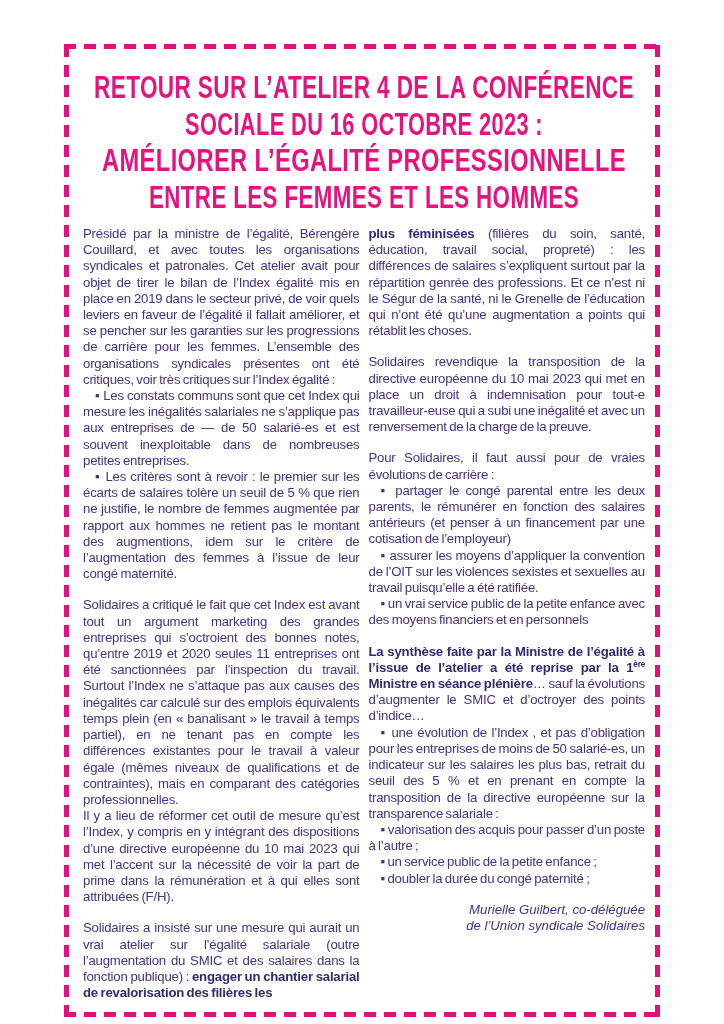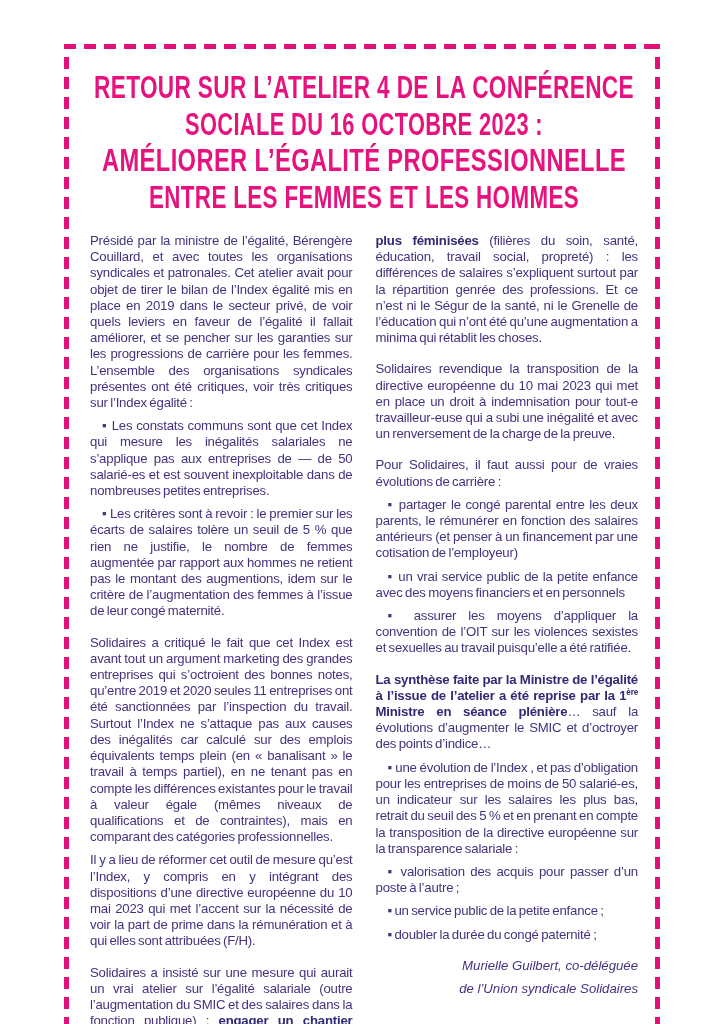--- a/index.html
+++ b/index.html
@@ -34,21 +34,21 @@
   .columns{
     display:flex;
     gap:9px;
     color:var(--purple,#46317e);
     font-size:13.2px;
     line-height:16.2px;
     letter-spacing:-0.2px;
     word-spacing:-1px;
   }
   .col{flex:1 1 0;min-width:0;}
-  .col p{margin:7px;text-align:justify;}
+  .col p{margin:0;text-align:justify;}
   .col p.gap{margin-top:15px;}
   .col p.bullet{text-indent:12px;}
   .col p.sig{
     text-align:right;
     font-style:italic;
     letter-spacing:0;
     word-spacing:0;
   }
   .col .b{font-weight:bold;color:var(--purple-bold,#312a74);}
   .col .i{font-style:italic;text-align:right;}
@@ -69,26 +69,26 @@
   <div class="columns">
     <div class="col" id="col-left">
         <p class="p"><span>Présidé par la ministre de l’égalité, Bérengère Couillard, et avec toutes les organisations syndicales et patronales. Cet atelier avait pour objet de tirer le bilan de l’Index égalité mis en place en 2019 dans le secteur privé, de voir quels leviers en faveur de l’égalité il fallait améliorer, et se pencher sur les garanties sur les progressions de carrière pour les femmes. L’ensemble des organisations syndicales présentes ont été critiques, voir très critiques sur l’Index égalité :</span></p>
         <p class="bullet"><span>▪ Les constats communs sont que cet Index qui mesure les inégalités salariales ne s’applique pas aux entreprises de — de 50 salarié-es et est souvent inexploitable dans de nombreuses petites entreprises.</span></p>
         <p class="bullet"><span>▪ Les critères sont à revoir : le premier sur les écarts de salaires tolère un seuil de 5 % que rien ne justifie, le nombre de femmes augmentée par rapport aux hommes ne retient pas le montant des augmentions, idem sur le critère de l’augmentation des femmes à l’issue de leur congé maternité.</span></p>
         <p class="p gap"><span>Solidaires a critiqué le fait que cet Index est avant tout un argument marketing des grandes entreprises qui s’octroient des bonnes notes, qu’entre 2019 et 2020 seules 11 entreprises ont été sanctionnées par l’inspection du travail. Surtout l’Index ne s’attaque pas aux causes des inégalités car calculé sur des emplois équivalents temps plein (en « banalisant » le travail à temps partiel), en ne tenant pas en compte les différences existantes pour le travail à valeur égale (mêmes niveaux de qualifications et de contraintes), mais en comparant des catégories professionnelles.</span></p>
         <p class="p"><span>Il y a lieu de réformer cet outil de mesure qu’est l’Index, y compris en y intégrant des dispositions d’une directive européenne du 10 mai 2023 qui met l’accent sur la nécessité de voir la part de prime dans la rémunération et à qui elles sont attribuées (F/H).</span></p>
         <p class="p gap"><span>Solidaires a insisté sur une mesure qui aurait un vrai atelier sur l’égalité salariale (outre l’augmentation du SMIC et des salaires dans la fonction publique) : </span><span class="b">engager un chantier salarial de revalorisation des filières les</span></p>
       </div>
     <div class="col" id="col-right">
-        <p class="p"><span class="b">plus féminisées </span><span>(filières du soin, santé, éducation, travail social, propreté) : les différences de salaires s’expliquent surtout par la répartition genrée des professions. Et ce n’est ni le Ségur de la santé, ni le Grenelle de l’éducation qui n’ont été qu’une augmentation a minima qui rétablit les choses.</span></p>
+        <p class="p"><span class="b">plus féminisées </span><span>(filières du soin, santé, éducation, travail social, propreté) : les différences de salaires s’expliquent surtout par la répartition genrée des professions. Et ce n’est ni le Ségur de la santé, ni le Grenelle de l’éducation qui n’ont été qu’une augmentation a points qui rétablit les choses.</span></p>
         <p class="p gap"><span>Solidaires revendique la transposition de la directive européenne du 10 mai 2023 qui met en place un droit à indemnisation pour tout-e travailleur-euse qui a subi une inégalité et avec un renversement de la charge de la preuve.</span></p>
         <p class="p gap"><span>Pour Solidaires, il faut aussi pour de vraies évolutions de carrière :</span></p>
         <p class="bullet"><span>▪ partager le congé parental entre les deux parents, le rémunérer en fonction des salaires antérieurs (et penser à un financement par une cotisation de l’employeur)</span></p>
+        <p class="bullet"><span>▪ assurer les moyens d’appliquer la convention de l’OIT sur les violences sexistes et sexuelles au travail puisqu’elle a été ratifiée.</span></p>
         <p class="bullet"><span>▪ un vrai service public de la petite enfance avec des moyens financiers et en personnels</span></p>
-        <p class="bullet"><span>▪ assurer les moyens d’appliquer la convention de l’OIT sur les violences sexistes et sexuelles au travail puisqu’elle a été ratifiée.</span></p>
         <p class="p gap"><span class="b">La synthèse faite par la Ministre de l’égalité à l’issue de l’atelier a été reprise par la 1</span><sup class="b">ère</sup><span class="b"> Ministre en séance plénière</span><span>… sauf la évolutions d’augmenter le SMIC et d’octroyer des points d’indice…</span></p>
         <p class="bullet"><span>▪ une évolution de l’Index , et pas d’obligation pour les entreprises de moins de 50 salarié-es, un indicateur sur les salaires les plus bas, retrait du seuil des 5 % et en prenant en compte la transposition de la directive européenne sur la transparence salariale :</span></p>
         <p class="bullet"><span>▪ valorisation des acquis pour passer d’un poste à l’autre ;</span></p>
         <p class="bullet"><span>▪ un service public de la petite enfance ;</span></p>
         <p class="bullet"><span>▪ doubler la durée du congé paternité ;</span></p>
         <p class="sig gap"><span class="i">Murielle Guilbert, co-déléguée</span></p>
         <p class="sig"><span class="i">de l’Union syndicale Solidaires</span></p>
       </div>
   </div>
 

